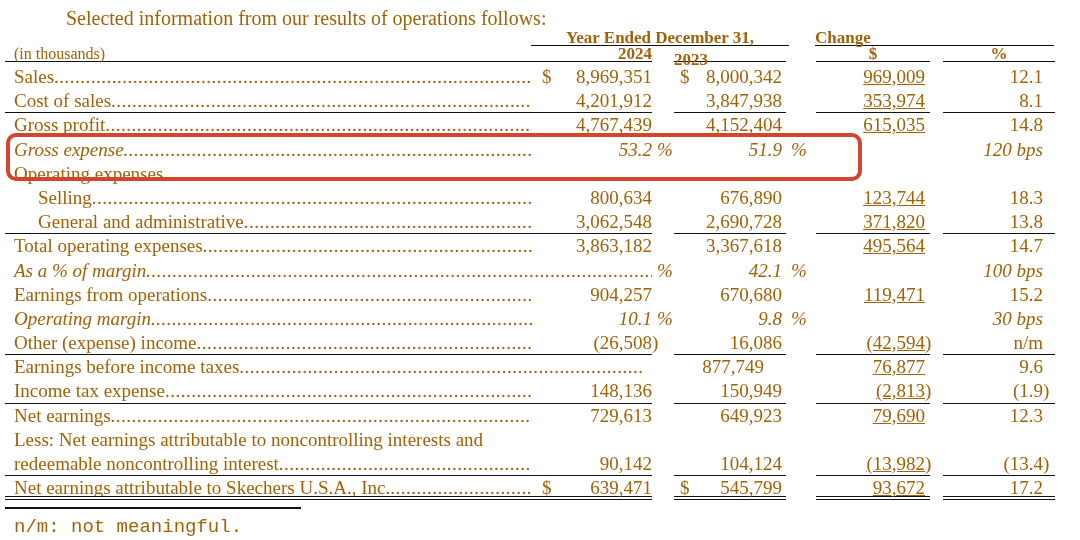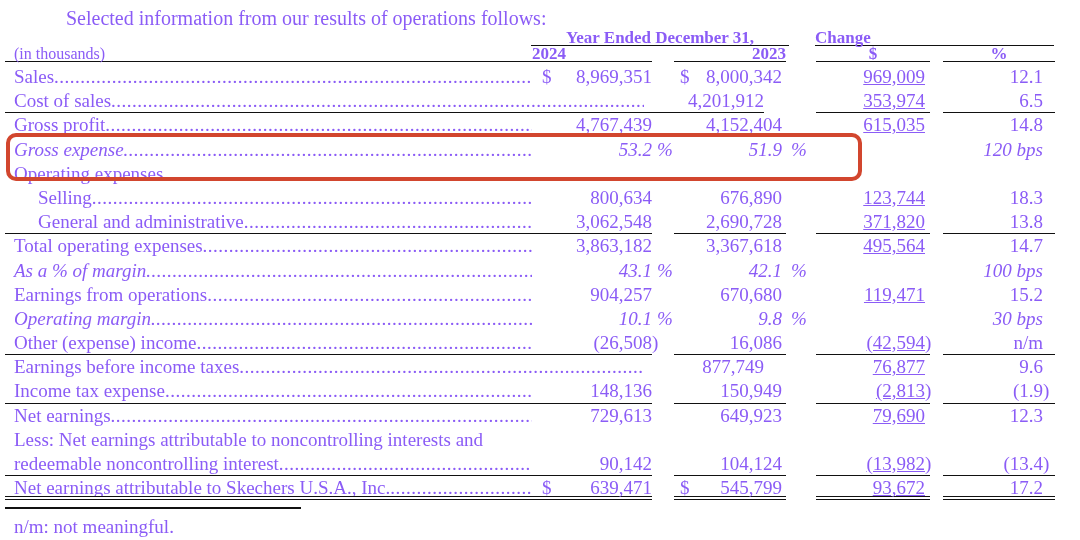--- a/index.html
+++ b/index.html
@@ -1,35 +1,35 @@
 <!DOCTYPE html>
 <html><head>
 <meta charset="utf-8">
 <style>
   html,body { margin:0; padding:0; background:#ffffff; }
   .page {
     position:relative; width:1060px; height:540px; overflow:hidden;
-    background:#ffffff; color:#8b5cf6;
+    background:#ffffff; color:#a16207;
     font-family:"Liberation Serif", serif;
   }
   .title { margin:6px 0 0 66px; font-size:20px; line-height:24px; white-space:nowrap; }
 
   
   .hdrA { display:flex; height:16px; line-height:16px; font-weight:bold; font-size:17px; margin-top:0; }
   .hdrA .sp { flex:1; }
   .hdrA .ye { width:258px; text-align:center; border-bottom:1.5px solid #111; white-space:nowrap; }
   .hdrA .gapA { width:26px; }
   .hdrA .ch { width:239px; text-align:left; border-bottom:1.5px solid #111; margin-right:6px; }
 
   .hdrB { display:flex; height:16px; line-height:16px; font-weight:bold; font-size:17px; }
   .hdrB .lblh { flex:1; margin-left:5px; padding-left:9px; font-weight:normal; font-size:16px;
                 border-bottom:1.5px solid #111; white-space:nowrap; }
-  .hdrB .h1 { width:120px; text-align:left; border-bottom:1.5px solid #111; }
+  .hdrB .h1 { width:120px; text-align:right; border-bottom:1.5px solid #111; }
   .hdrB .hu1 { width:22px; }
-  .hdrB .h2 { width:112px; text-align:right; border-bottom:1.5px solid #111; }
+  .hdrB .h2 { width:112px; text-align:left; border-bottom:1.5px solid #111;margin-top:6px; }
   .hdrB .hu2 { width:24px; }
   .hdrB .hg1 { width:6px; }
   .hdrB .h3 { width:114px; text-align:center; border-bottom:1.5px solid #111; }
   .hdrB .hg2 { width:13px; }
   .hdrB .h4 { width:112px; text-align:center; border-bottom:1.5px solid #111; margin-right:5px; }
 
   
   .tbody { margin-top:3px; }
   .row { display:flex; height:24.2px; line-height:24.2px; font-size:19px; }
   .row.it { font-style:italic; }
@@ -47,21 +47,21 @@
   .cur { width:16px; }
   .val { flex:1; text-align:right; position:relative; white-space:nowrap; }
   .paren { position:absolute; left:100%; top:0; }
   .ul  { border-bottom:1.5px solid #111; }
   .dul { border-bottom:4.5px double #111; }
 
   
   .hl-box { position:absolute; left:6px; top:133px; width:848px; height:40px;
             border:4px solid #d2462e; border-radius:10px; pointer-events:none; }
   .part-rule { width:296px; margin:7px 0 0 5px; border-top:2px solid #111; height:0; }
-  .note { margin:6px 0 0 14px; font-size:19px; line-height:24px; }
+  .note { margin:6px 0 0 14px; font-size:19px; line-height:24px;font-family:Liberation Mono, monospace; }
 </style>
 </head>
 <body>
 
 <div class="page">
 
   <div class="title">Selected information from our results of operations follows:</div>
 
   <div class="hdrA">
     <div class="sp"></div>
@@ -104,28 +104,32 @@
           <span class="val">12.1</span>
         </div>
   </div>
       <div class="row">
     <div class="cell lbl ul"><span class="lbl-text">Cost of sales</span><span class="dots">....................................................................................................................................................................................................................................................................</span></div>
     <div class="cell c1 ul">
           <span class="cur"></span>
           <span class="val">4,201,912</span>
         </div>
     <div class="cell u1"></div>
+    <div class="cell c2 ul">
+          <span class="cur"></span>
+          <span class="val">3,847,938</span>
+        </div>
     <div class="cell u2"></div>
     <div class="g1"></div>
     <div class="cell c3 ul">
           <span class="val">353,974</span>
         </div>
     <div class="g2"></div>
     <div class="cell c4 ul">
-          <span class="val">6.5</span>
+          <span class="val">8.1</span>
         </div>
   </div>
       <div class="row">
     <div class="cell lbl"><span class="lbl-text">Gross profit</span><span class="dots">....................................................................................................................................................................................................................................................................</span></div>
     <div class="cell c1">
           <span class="cur"></span>
           <span class="val">4,767,439</span>
         </div>
     <div class="cell u1"></div>
     <div class="cell c2">
@@ -242,24 +246,20 @@
     <div class="cell c3">
           <span class="val">495,564</span>
         </div>
     <div class="g2"></div>
     <div class="cell c4">
           <span class="val">14.7</span>
         </div>
   </div>
       <div class="row it">
     <div class="cell lbl"><span class="lbl-text">As a % of margin</span><span class="dots">....................................................................................................................................................................................................................................................................</span></div>
-    <div class="cell c1">
-          <span class="cur"></span>
-          <span class="val">43.1</span>
-        </div>
     <div class="cell u1">%</div>
     <div class="cell c2">
           <span class="cur"></span>
           <span class="val">42.1</span>
         </div>
     <div class="cell u2">%</div>
     <div class="g1"></div>
     <div class="cell c3">
           <span class="val"></span>
         </div>

